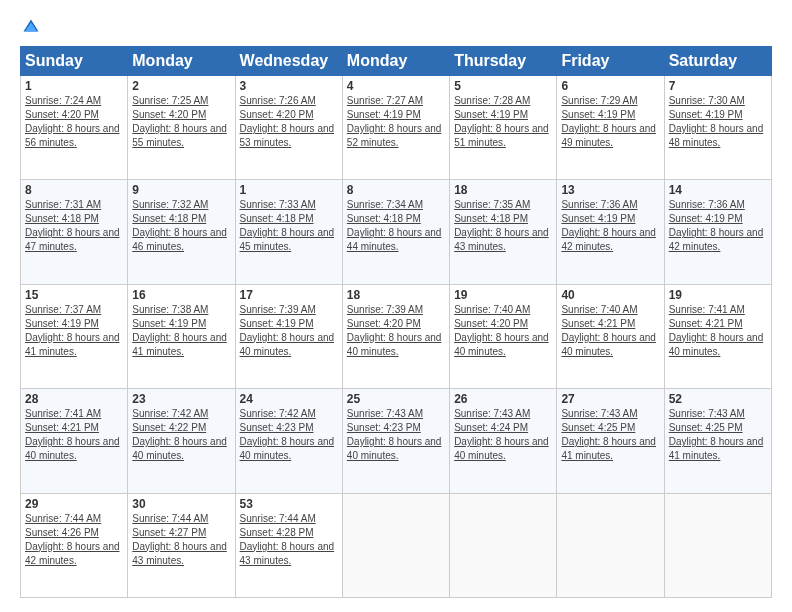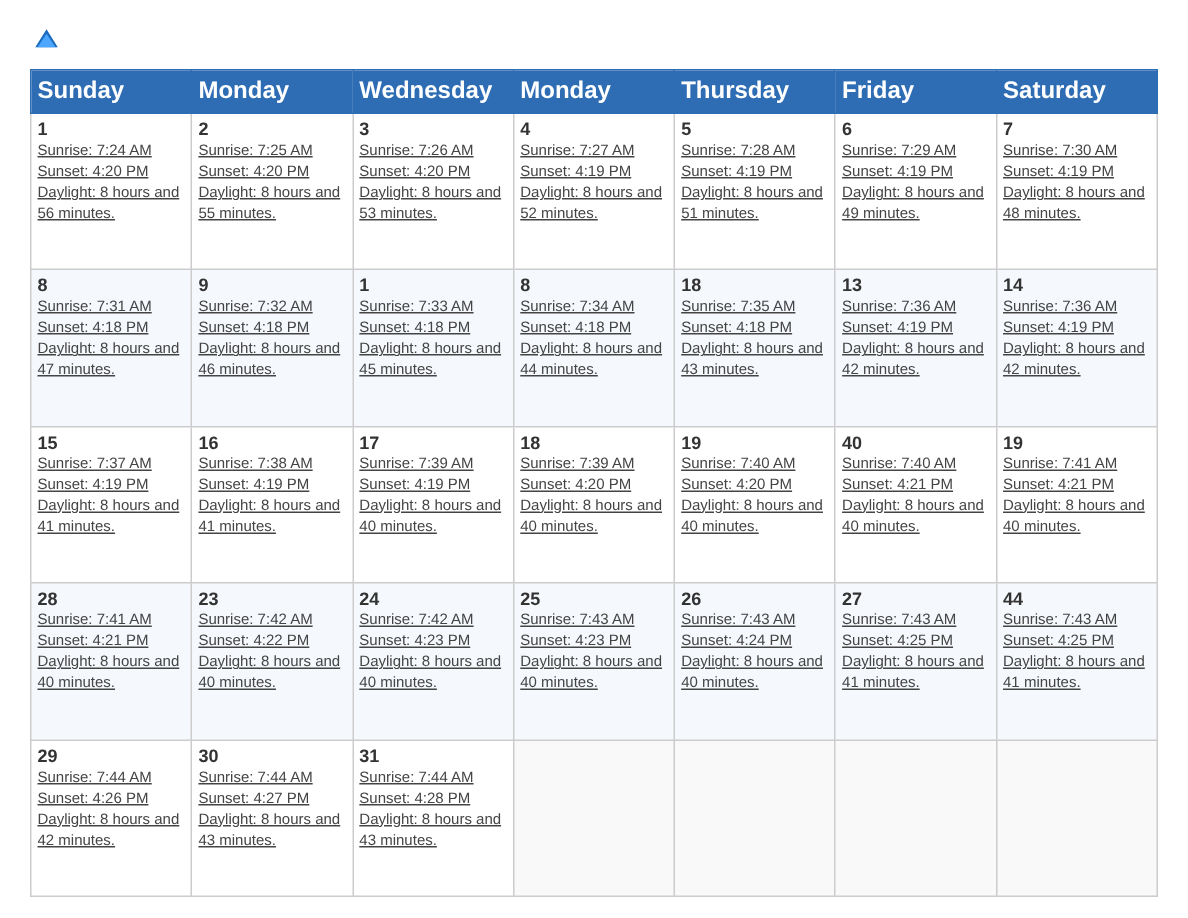--- a/index.html
+++ b/index.html
@@ -167,26 +167,26 @@
           <td><span class="day-num">40</span><span class="day-info">Sunrise: 7:40 AM<br>Sunset: 4:21 PM<br>Daylight: 8 hours and 40 minutes.</span></td>
           <td><span class="day-num">19</span><span class="day-info">Sunrise: 7:41 AM<br>Sunset: 4:21 PM<br>Daylight: 8 hours and 40 minutes.</span></td>
         </tr>
         <tr>
           <td><span class="day-num">28</span><span class="day-info">Sunrise: 7:41 AM<br>Sunset: 4:21 PM<br>Daylight: 8 hours and 40 minutes.</span></td>
           <td><span class="day-num">23</span><span class="day-info">Sunrise: 7:42 AM<br>Sunset: 4:22 PM<br>Daylight: 8 hours and 40 minutes.</span></td>
           <td><span class="day-num">24</span><span class="day-info">Sunrise: 7:42 AM<br>Sunset: 4:23 PM<br>Daylight: 8 hours and 40 minutes.</span></td>
           <td><span class="day-num">25</span><span class="day-info">Sunrise: 7:43 AM<br>Sunset: 4:23 PM<br>Daylight: 8 hours and 40 minutes.</span></td>
           <td><span class="day-num">26</span><span class="day-info">Sunrise: 7:43 AM<br>Sunset: 4:24 PM<br>Daylight: 8 hours and 40 minutes.</span></td>
           <td><span class="day-num">27</span><span class="day-info">Sunrise: 7:43 AM<br>Sunset: 4:25 PM<br>Daylight: 8 hours and 41 minutes.</span></td>
-          <td><span class="day-num">44</span><span class="day-info">Sunrise: 7:43 AM<br>Sunset: 4:25 PM<br>Daylight: 8 hours and 41 minutes.</span></td>
+          <td><span class="day-num">52</span><span class="day-info">Sunrise: 7:43 AM<br>Sunset: 4:25 PM<br>Daylight: 8 hours and 41 minutes.</span></td>
         </tr>
         <tr>
           <td><span class="day-num">29</span><span class="day-info">Sunrise: 7:44 AM<br>Sunset: 4:26 PM<br>Daylight: 8 hours and 42 minutes.</span></td>
           <td><span class="day-num">30</span><span class="day-info">Sunrise: 7:44 AM<br>Sunset: 4:27 PM<br>Daylight: 8 hours and 43 minutes.</span></td>
-          <td><span class="day-num">31</span><span class="day-info">Sunrise: 7:44 AM<br>Sunset: 4:28 PM<br>Daylight: 8 hours and 43 minutes.</span></td>
+          <td><span class="day-num">53</span><span class="day-info">Sunrise: 7:44 AM<br>Sunset: 4:28 PM<br>Daylight: 8 hours and 43 minutes.</span></td>
           <td class="empty-cell"></td>
           <td class="empty-cell"></td>
           <td class="empty-cell"></td>
           <td class="empty-cell"></td>
         </tr>
       </tbody>
   </table>
 </div>
 
 </body></html>

